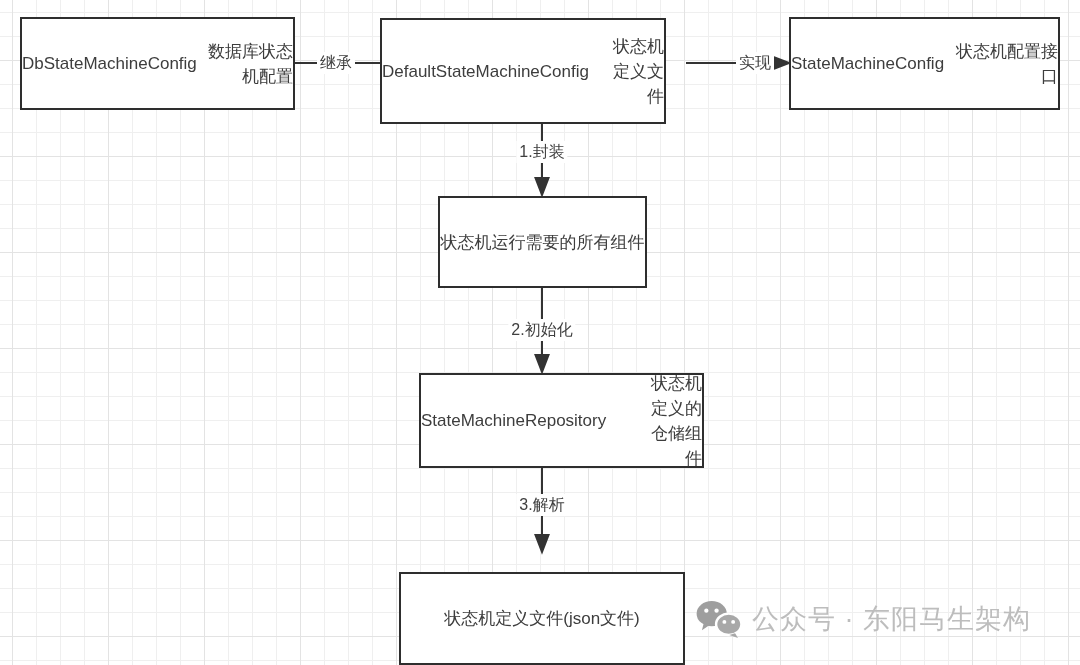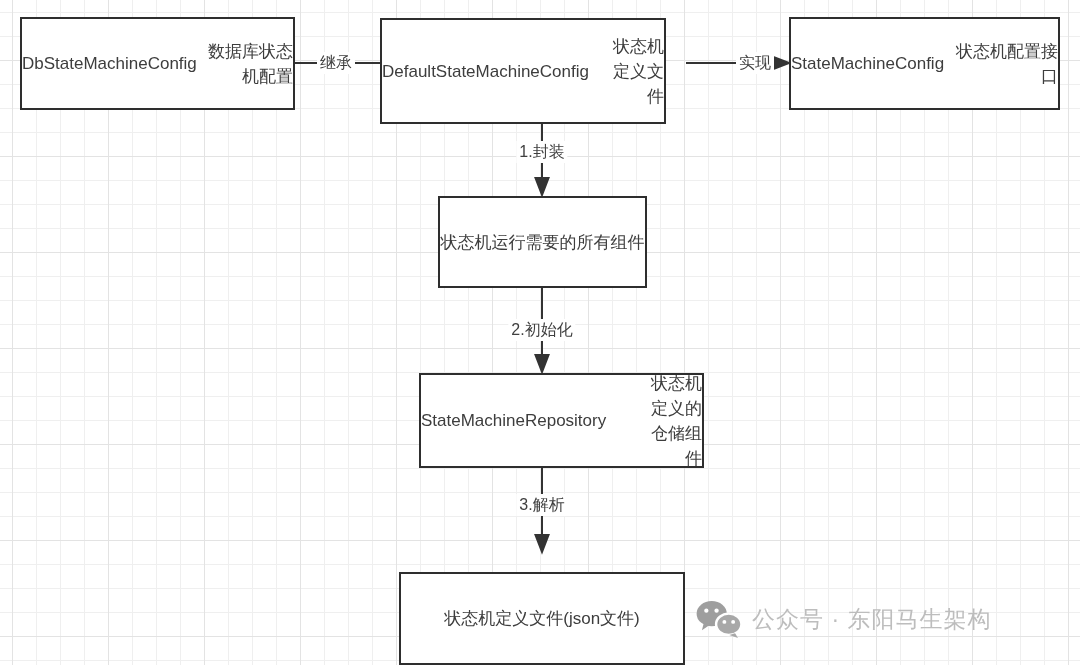--- a/index.html
+++ b/index.html
@@ -67,21 +67,21 @@
   .watermark {
     position: absolute;
     left: 696px;
     top: 600px;
     display: flex;
     align-items: center;
     gap: 9px;
   }
   .watermark-text {
     color: #bdbdbd;
-    font-size: 23px;
+    font-size: 27px;
     letter-spacing: 1px;
     white-space: nowrap;
   }
 </style>
 </head>
 <body>
 
 <div class="canvas">
 
   <svg class="edges" viewBox="0 0 1080 665">

